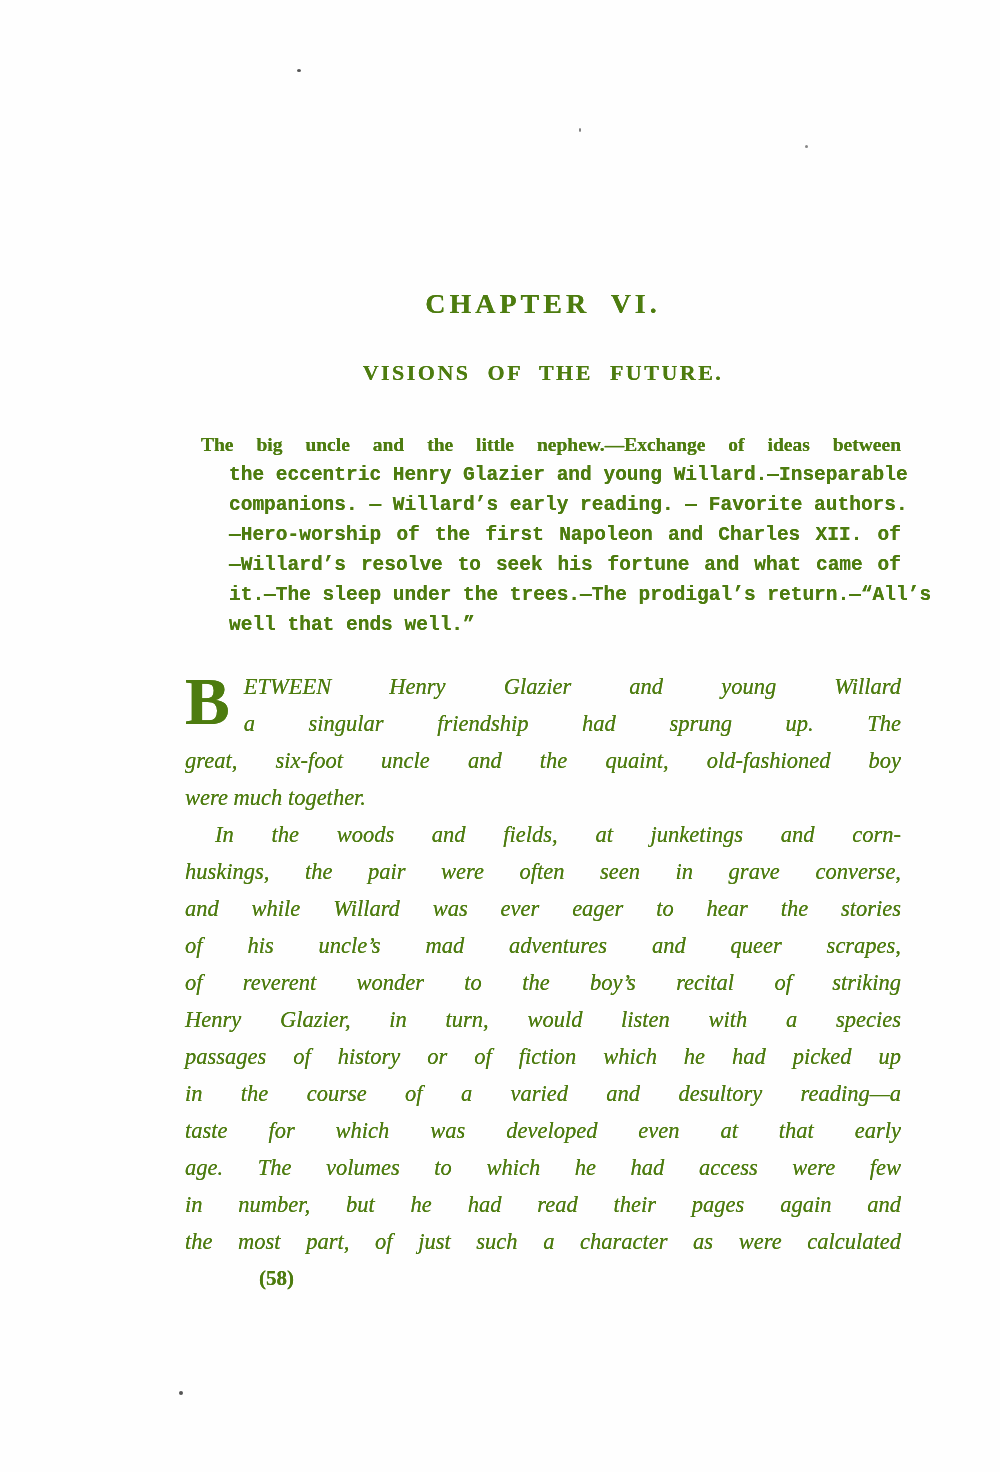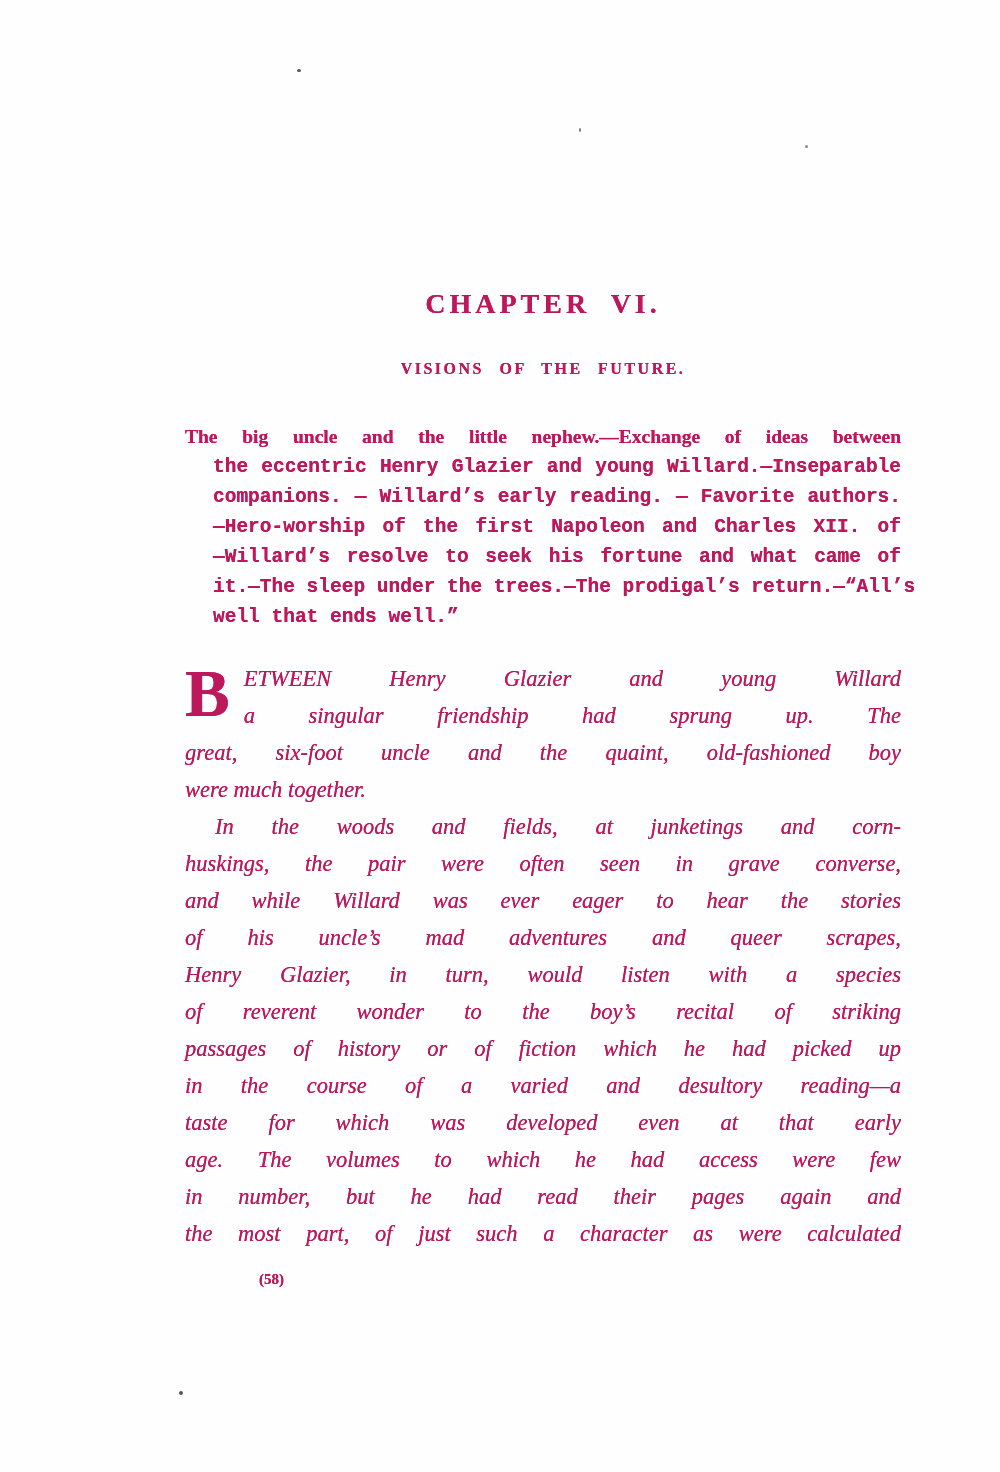--- a/index.html
+++ b/index.html
@@ -7,57 +7,58 @@
     padding: 0;
     background: #ffffff;
   }
   .scan-page {
     position: relative;
     width: 1000px;
     height: 1472px;
     background: #fefefe;
     overflow: hidden;
     font-family: "Liberation Serif", "DejaVu Serif", serif;
-    color: #be185d;
+    color: #4d7c0f;
   }
   .content {
     position: absolute;
     left: 185px;
     top: 0;
     width: 716px;
   }
   .chapter-title {
     margin-top: 288px;
     text-align: center;
     font-size: 28px;
     font-weight: bold;
     letter-spacing: 4px;
     word-spacing: 10px;
     text-shadow: 0 0 0.5px currentColor;
   }
   .section-title {
     margin-top: 40px;
     text-align: center;
-    font-size: 16px;
+    font-size: 22px;
     font-weight: bold;
     letter-spacing: 2.5px;
     word-spacing: 9px;
     text-shadow: 0 0 0.4px currentColor;
   }
   .summary {
     margin-top: 44px;
     font-size: 19.5px;
     line-height: 30px;
     font-weight: bold;
     text-shadow: 0 0 0.2px currentColor;
   }
   .sum-line {
     text-align: justify;
     text-align-last: justify;
     white-space: nowrap;
+    margin-left: 16px;
   }
   .sum-line.hang { padding-left: 28px; font-family: Liberation Mono, monospace; }
   .sum-line.no-just { text-align-last: left; }
   .body-text {
     margin-top: 28px;
     font-size: 22.5px;
     line-height: 37px;
     text-shadow: 0 0 0.5px currentColor;
   }
   .paragraph { margin: 0; }
@@ -70,23 +71,23 @@
   .line.indent { padding-left: 30px; }
   .drop-cap {
     float: left;
     font-size: 67px;
     line-height: 62px;
     height: 72px;
     font-weight: bold;
     margin: 2px 14px 0 0;
   }
   .page-number {
-    margin-top: 19px;
+    margin-top: 6px;
     margin-left: 74px;
-    font-size: 15px;
+    font-size: 21px;
     font-weight: bold;
     text-shadow: 0 0 0.4px currentColor;
   }
   .speck {
     position: absolute;
     background: #555;
     border-radius: 50%;
   }
   .speck.s1 { left: 297px; top: 69px;  width: 4px; height: 3px; }
   .speck.s2 { left: 579px; top: 128px; width: 2px; height: 4px; background:#777; }
@@ -115,22 +116,22 @@
           <div class="line">ETWEEN Henry Glazier and young Willard</div>
           <div class="line">a singular friendship had sprung up.  The</div>
           <div class="line">great, six-foot uncle and the quaint, old-fashioned boy</div>
           <div class="line no-just">were much together.</div>
         </div>
         <div class="paragraph">
           <div class="line indent">In the woods and fields, at junketings and corn-</div>
           <div class="line">huskings, the pair were often seen in grave converse,</div>
           <div class="line">and while Willard was ever eager to hear the stories</div>
           <div class="line">of his uncle’s mad adventures and queer scrapes,</div>
+          <div class="line">of reverent wonder to the boy’s recital of striking</div>
           <div class="line">Henry Glazier, in turn, would listen with a species</div>
-          <div class="line">of reverent wonder to the boy’s recital of striking</div>
           <div class="line">passages of history or of fiction which he had picked up</div>
           <div class="line">in the course of a varied and desultory reading—a</div>
           <div class="line">taste for which was developed even at that early</div>
           <div class="line">age.  The volumes to which he had access were few</div>
           <div class="line">in number, but he had read their pages again and</div>
           <div class="line">the most part, of just such a character as were calculated</div>
         </div>
       </div>
     <div class="page-number">(58)</div>
   </div>

